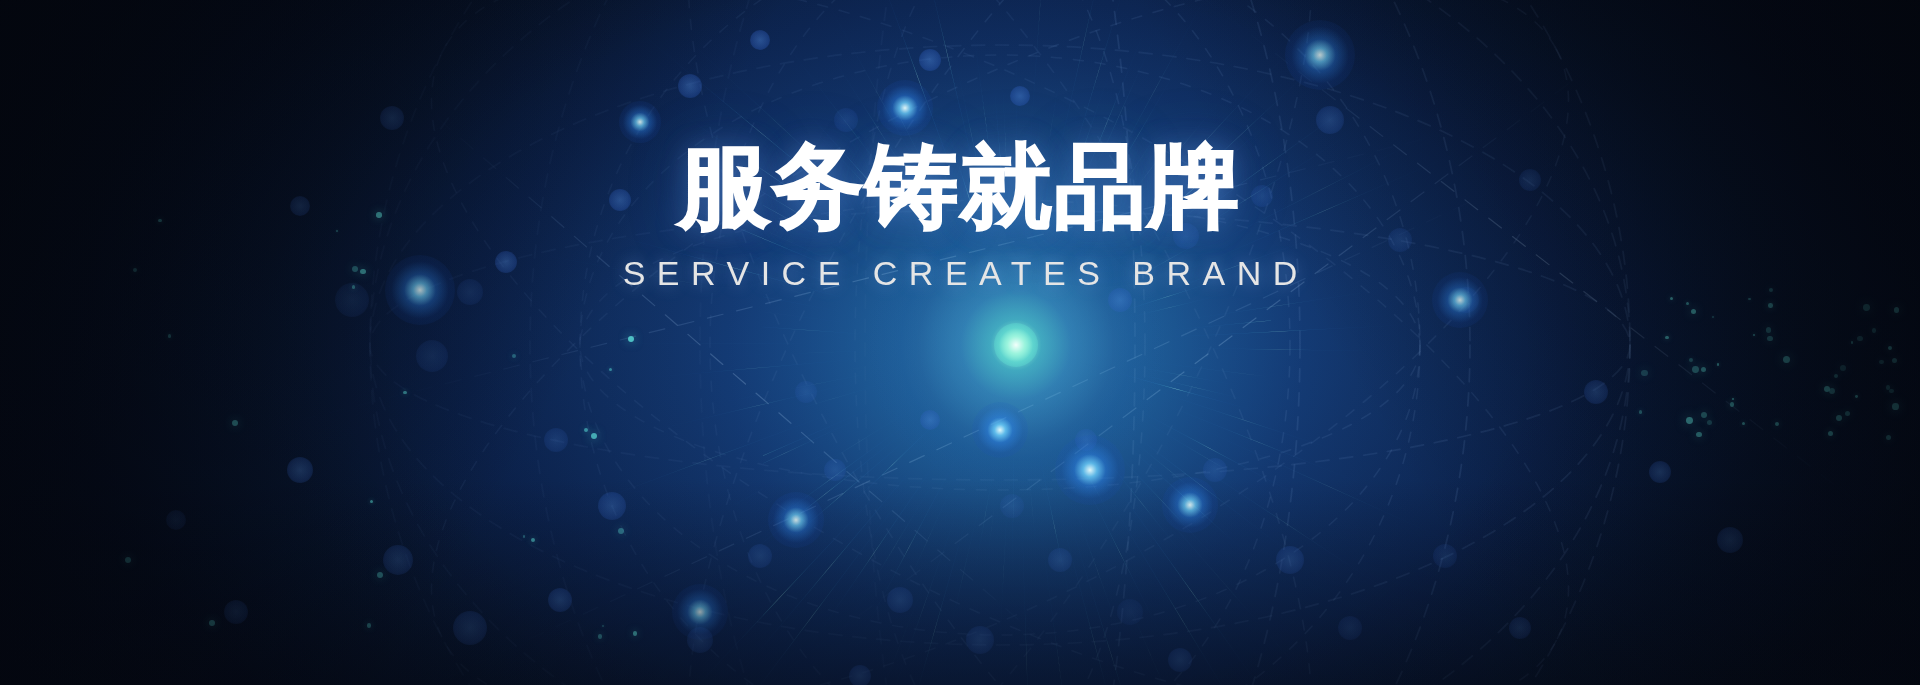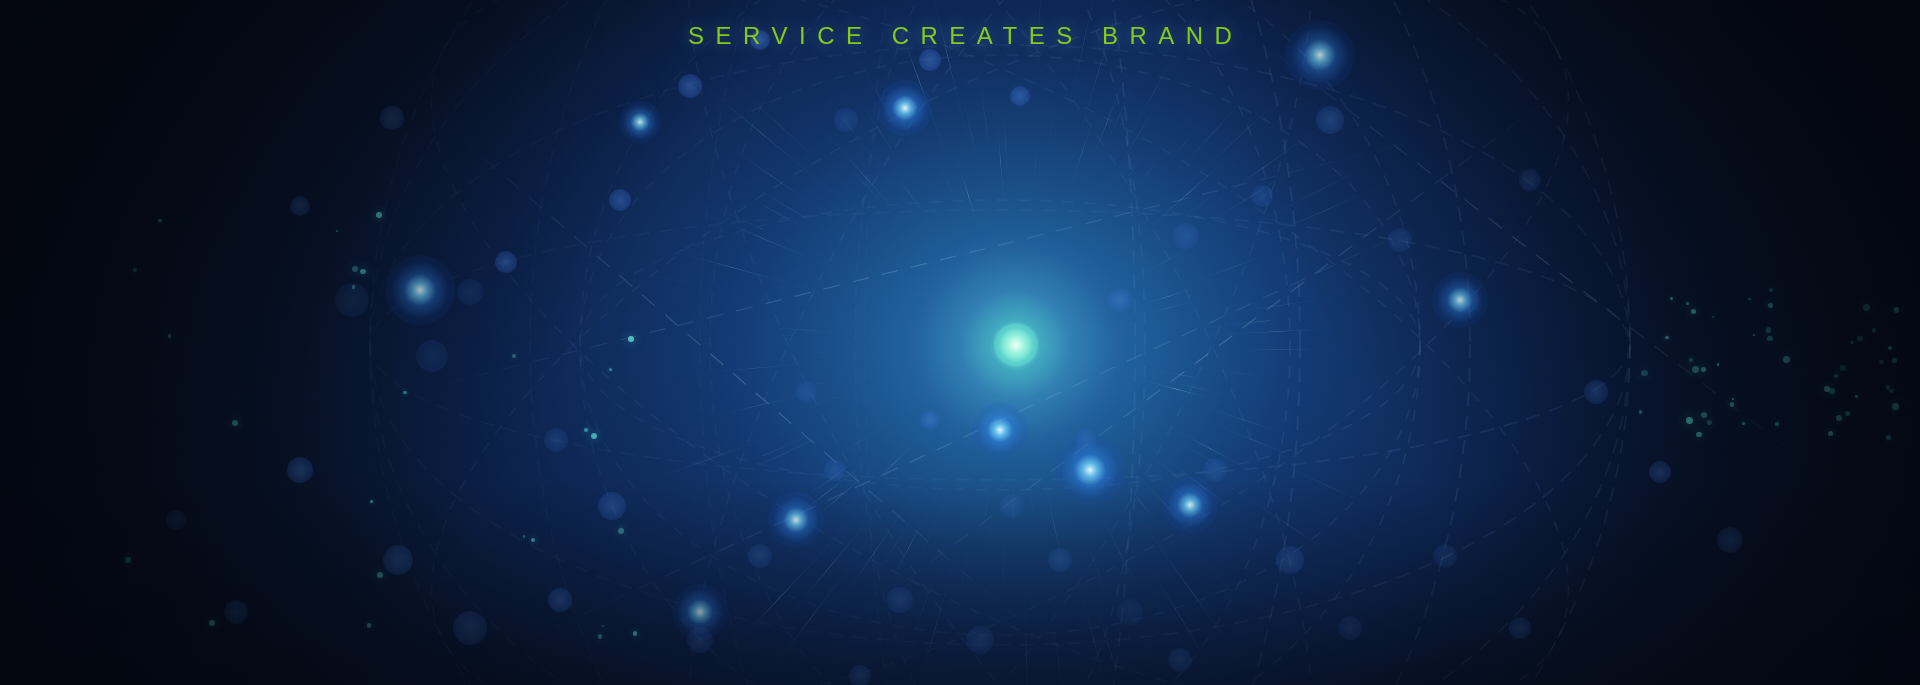--- a/index.html
+++ b/index.html
@@ -81,23 +81,23 @@
     line-height:1;
     font-weight:bold;
     color:#ffffff;
     letter-spacing:2px;
     white-space:nowrap;
     text-shadow:0 0 26px rgba(120,180,255,.38), 0 0 60px rgba(40,90,180,.30);
     -webkit-text-stroke:1.6px #ffffff;
   }
   .subtitle{
     margin-top:22px;
-    font-size:24px;
+    font-size:34px;
     font-weight:300;
-    color:#84cc16;
+    color:#e5e5e5;
     letter-spacing:11.5px;
     white-space:nowrap;
     text-indent:11.5px;
     text-shadow:0 0 16px rgba(140,190,255,.45);
   }
   .tagline{
     margin-top:60px;
     font-size:38px;
     font-weight:400;
     color:#ffffff;
@@ -444,16 +444,17 @@
       <span class="dot" style="left:133.1px;top:267.7px;width:3.9px;height:3.9px;background:rgba(90,220,215,0.48);box-shadow:0 0 5.9px rgba(80,210,210,0.34);"></span>
       <span class="dot" style="left:609.3px;top:367.7px;width:3.1px;height:3.1px;background:rgba(90,220,215,0.52);box-shadow:0 0 4.6px rgba(80,210,210,0.36);"></span>
       <span class="dot" style="left:209.2px;top:620.3px;width:5.8px;height:5.8px;background:rgba(90,220,215,0.69);box-shadow:0 0 8.8px rgba(80,210,210,0.48);"></span>
       <span class="dot" style="left:158.0px;top:218.6px;width:3.8px;height:3.8px;background:rgba(90,220,215,0.68);box-shadow:0 0 5.8px rgba(80,210,210,0.48);"></span>
     </div>
 
   <div class="layer bg-corner-dark"></div>
   <div class="layer bg-vignette"></div>
 
   <div class="content">
+    <div class="headline">服务铸就品牌</div>
     <div class="subtitle">SERVICE CREATES BRAND</div>
   </div>
 
 </div>
 
 </body></html>

